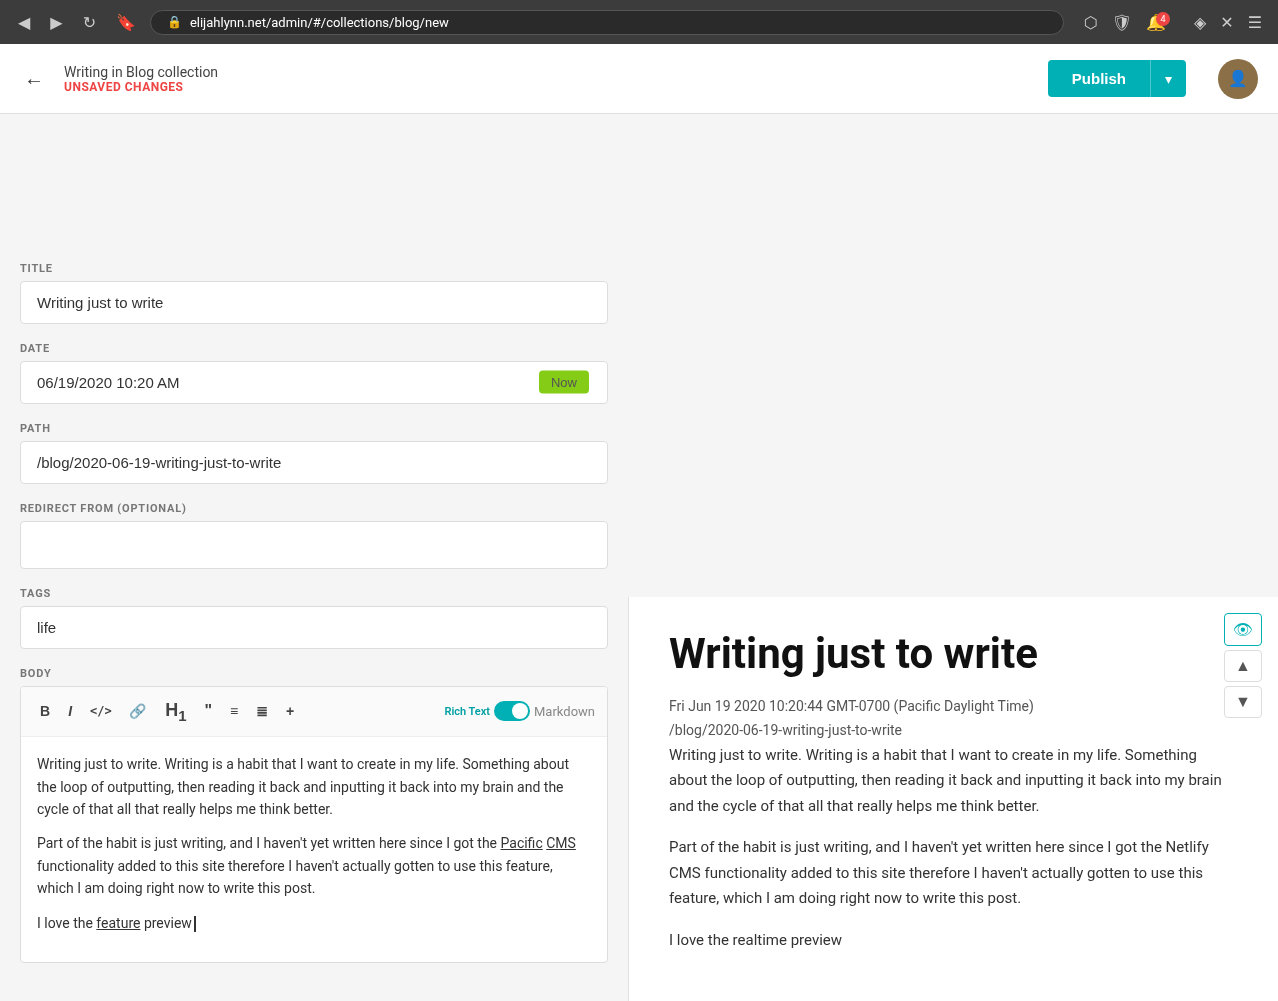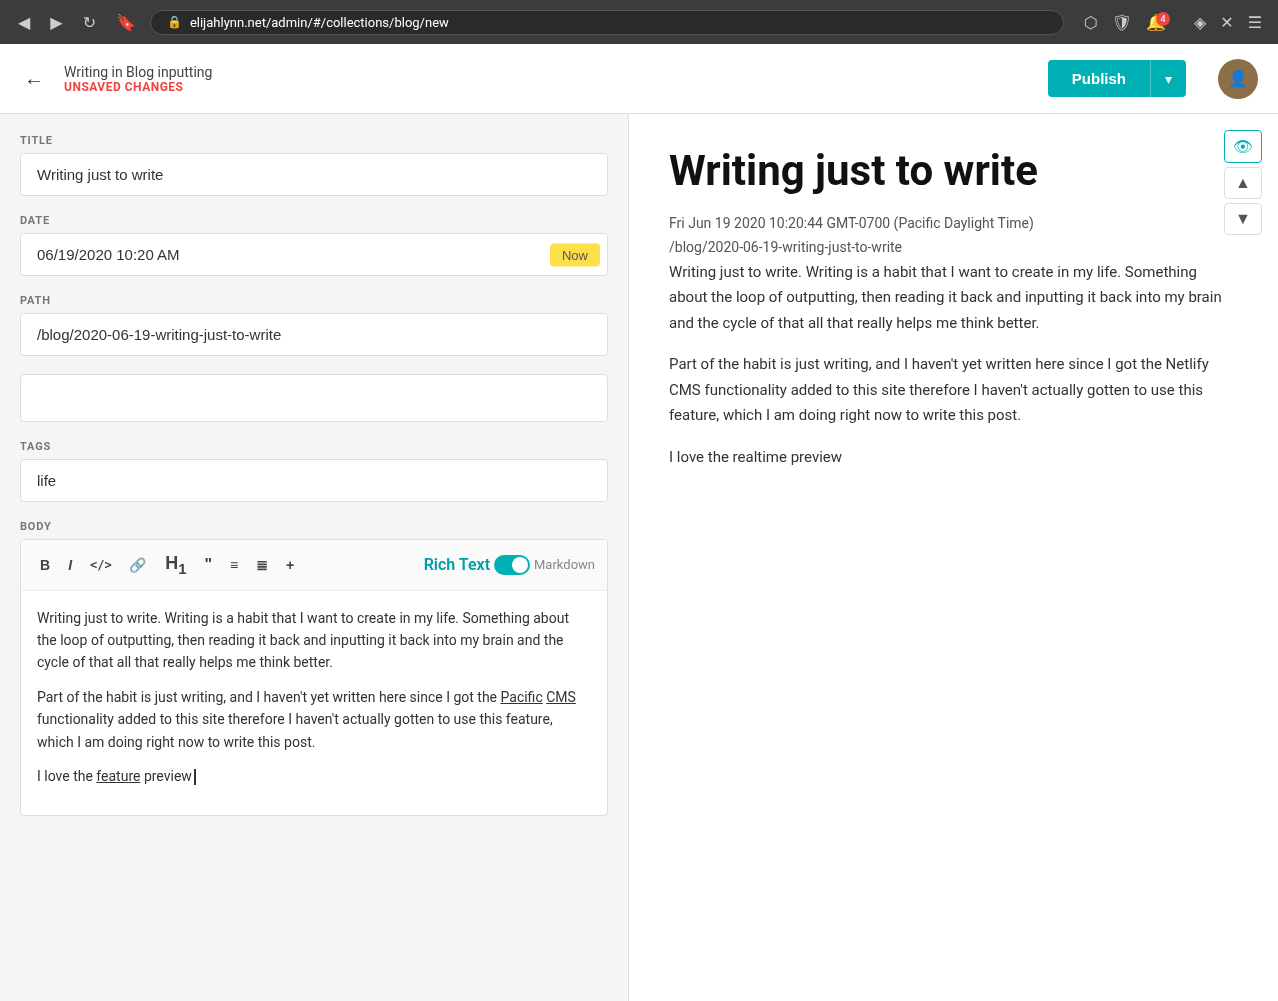--- a/index.html
+++ b/index.html
@@ -68,20 +68,21 @@
       cursor: pointer;
       border-radius: 0 4px 4px 0;
       font-size: 14px;
     }
     .avatar-placeholder { width: 40px; height: 40px; border-radius: 50%; background: #8b6f47; display: flex; align-items: center; justify-content: center; color: white; font-size: 16px; margin-left: 16px; }
 
     
     .main-layout {
       display: flex;
       height: calc(1001px - 44px - 70px);
+      align-items: flex-end;
     }
 
     
     .left-panel {
       width: 628px;
       background: #f5f5f5;
       overflow-y: auto;
       padding: 20px;
     }
     .field-group { margin-bottom: 18px; }
@@ -102,24 +103,24 @@
       font-size: 15px;
       color: #333;
       outline: none;
     }
     .date-field-wrapper {
       position: relative;
     }
     .date-field-wrapper .field-input { padding-right: 90px; }
     .now-btn {
       position: absolute;
-      right: 8px;
+      right: 19px;
       top: 50%;
       transform: translateY(-50%);
-      background: #fde047;
+      background: #84cc16;
       border: none;
       border-radius: 4px;
       padding: 4px 12px;
       font-size: 13px;
       color: #555;
       cursor: pointer;
     }
 
     
     .body-editor {
@@ -139,21 +140,21 @@
     .toolbar-btn {
       background: none;
       border: none;
       cursor: pointer;
       padding: 5px 7px;
       font-size: 14px;
       color: #444;
       border-radius: 3px;
       font-weight: bold;
     }
-    .rich-text-label { color: #00a0a4; font-weight: 600; font-size: 16px; margin-left: auto; }
+    .rich-text-label { color: #00a0a4; font-weight: 600; font-size: 11px; margin-left: auto; }
     .toggle-switch {
       display: inline-flex;
       align-items: center;
       gap: 6px;
       cursor: pointer;
     }
     .toggle-track {
       width: 36px; height: 20px; background: #00b0b4; border-radius: 10px;
       position: relative; display: flex; align-items: center; padding: 2px;
     }
@@ -239,21 +240,21 @@
     <span class="browser-action-icon">🔔<span class="badge">4</span></span>
     <span class="browser-action-icon">◈</span>
     <span class="browser-action-icon">✕</span>
     <span class="browser-action-icon">☰</span>
   </div>
 </div>
 
 <div class="app-header">
   <button class="back-btn">←</button>
   <div class="header-title-area">
-    <div class="header-collection-name">Writing in Blog inputting</div>
+    <div class="header-collection-name">Writing in Blog collection</div>
     <div class="header-unsaved">UNSAVED CHANGES</div>
   </div>
   <div class="publish-btn-group">
     <button class="publish-btn">Publish</button>
     <button class="publish-dropdown">▾</button>
   </div>
   <div class="avatar-placeholder">👤</div>
 </div>
 
 <div class="main-layout">
@@ -272,20 +273,21 @@
         <button class="now-btn">Now</button>
       </div>
     </div>
 
     <div class="field-group">
       <div class="field-label">PATH</div>
       <input class="field-input" type="text" value="/blog/2020-06-19-writing-just-to-write" style="">
     </div>
 
     <div class="field-group">
+      <div class="field-label">REDIRECT FROM (OPTIONAL)</div>
       <input class="field-input" type="text" style="height: 48px;">
     </div>
 
     <div class="field-group">
       <div class="field-label">TAGS</div>
       <input class="field-input" type="text" value="life" style="">
     </div>
 
     <div class="field-group">
       <div class="field-label">BODY</div>

